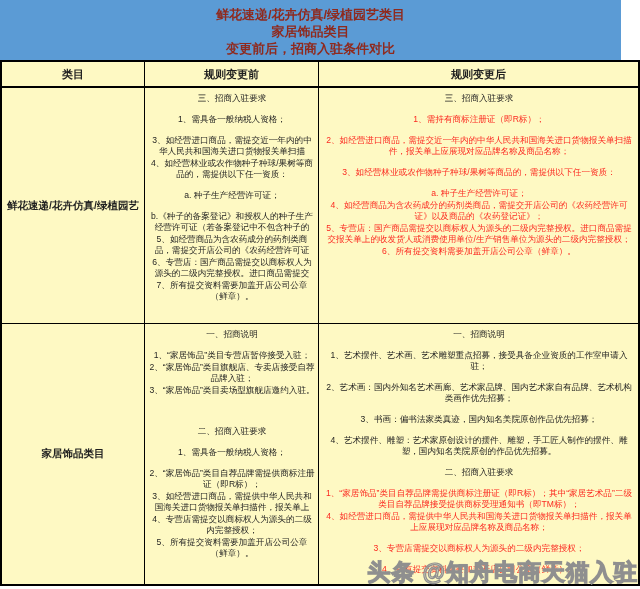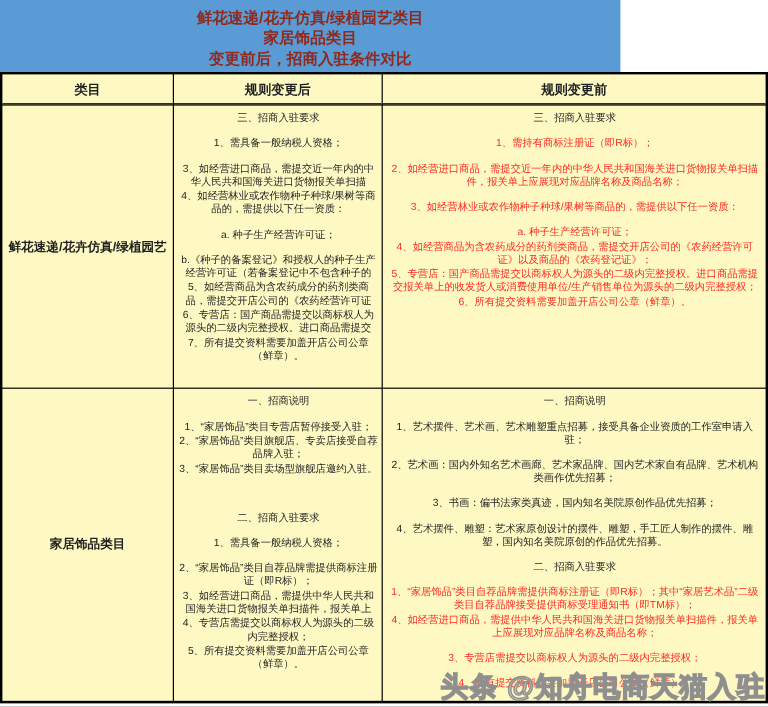--- a/index.html
+++ b/index.html
@@ -5,21 +5,21 @@
   :root{
     --header-bg:#5b9bd5; --title-text:#8f2a1e; --highlight-red:#fb2a21;
     --body-text:#1f1f1f; --border:#000000; --watermark-gray:#8f8f8f;
   }
   *{box-sizing:border-box; margin:0; padding:0;}
   body{
     width:640px; height:589px; background:#ffffff; position:relative; overflow:hidden;
     font-family:"Liberation Sans","DejaVu Sans",sans-serif; color:var(--body-text);
   }
   .title-block{
-    width:517px; height:60px; background:var(--header-bg);
+    width:621px; height:60px; background:var(--header-bg);
     display:flex; flex-direction:column; justify-content:center; align-items:center;
     padding-top:2px;
   }
   .title-line{
     color:var(--title-text); font-weight:bold; font-size:13px; line-height:17px; text-align:center;
   }
   .grid{
     position:absolute; left:0; top:60px; width:640px; height:526px;
     display:grid; grid-template-columns:142px 173px 1fr; grid-template-rows:25px 235px 1fr;
     background:var(--border); gap:1px; border:2px solid var(--border);
@@ -50,22 +50,22 @@
 <body>
 
 <header class="title-block">
   <div class="title-line">鲜花速递/花卉仿真/绿植园艺类目</div>
   <div class="title-line">家居饰品类目</div>
   <div class="title-line">变更前后，招商入驻条件对比</div>
 </header>
 
 <div class="grid">
   <div class="cell head-cell">类目</div>
+  <div class="cell head-cell">规则变更前</div>
   <div class="cell head-cell">规则变更后</div>
-  <div class="cell head-cell">规则变更前</div>
 
   <div class="cell cat-cell">鲜花速递/花卉仿真/绿植园艺</div>
   <div class="cell text-cell">
       <div class="para">三、招商入驻要求</div>
       <div class="para g1">1、需具备一般纳税人资格；</div>
       <div class="para g1">3、如经营进口商品，需提交近一年内的中华人民共和国海关进口货物报关单扫描</div>
       <div class="para">4、如经营林业或农作物种子种球/果树等商品的，需提供以下任一资质：</div>
       <div class="para g1">a. 种子生产经营许可证；</div>
       <div class="para g1">b.《种子的备案登记》和授权人的种子生产经营许可证（若备案登记中不包含种子的</div>
       <div class="para">5、如经营商品为含农药成分的药剂类商品，需提交开店公司的《农药经营许可证</div>

